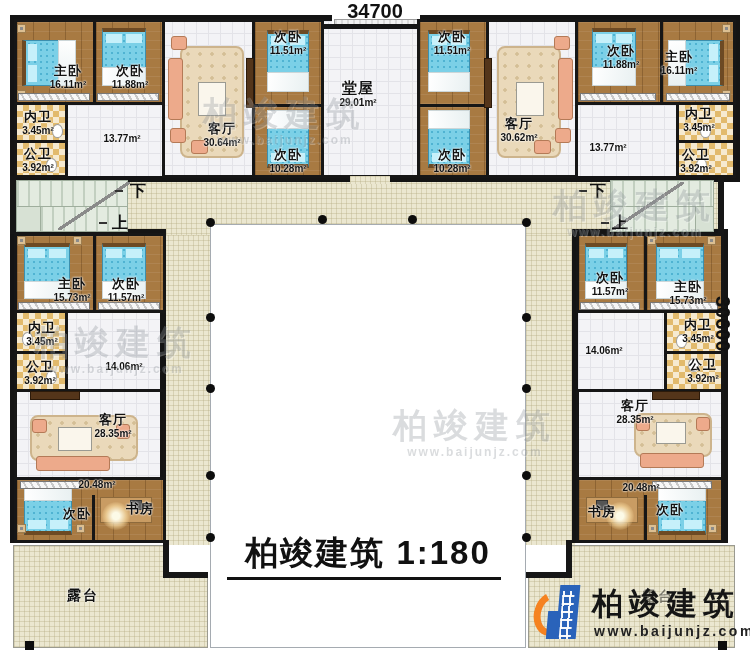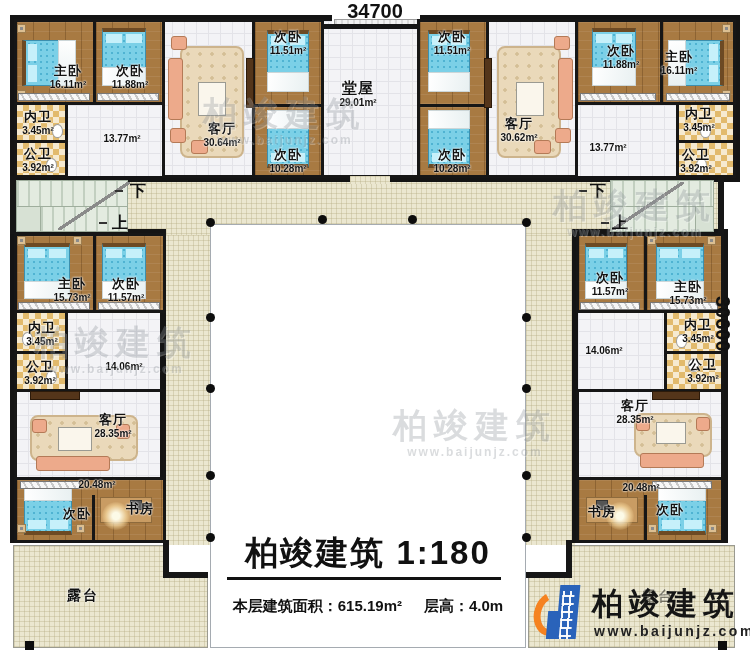--- a/index.html
+++ b/index.html
@@ -408,23 +408,20 @@
   <div class="wm" style="left:535px;top:188px;width:200px;">
     <span class="t">柏竣建筑</span>
     <span class="u">www.baijunjz.com</span>
   </div>
 
   <div class="title">
     <span>柏竣建筑</span>
     <span>1:180</span>
   </div>
   <div class="trule"></div>
-  <div class="subtitle">
-    <span>本层建筑面积：</span><span>615.19m²</span><span class="gap2"></span><span>层高：</span><span>4.0m</span>
-  </div>
 
   <div class="logo">
     <div class="lg-arc"></div>
     <div class="lg-b2"></div>
     <div class="lg-b1"></div>
     <div class="lg-name">柏竣建筑</div>
     <div class="lg-site">www.baijunjz.com</div>
   </div>
 
 </div>

